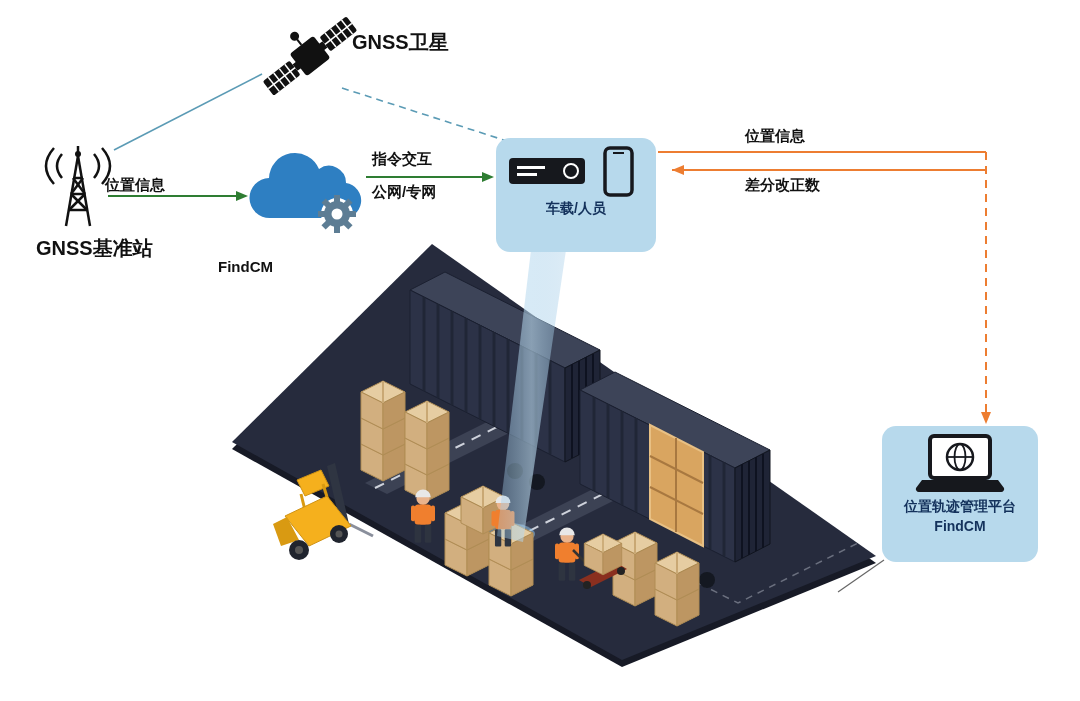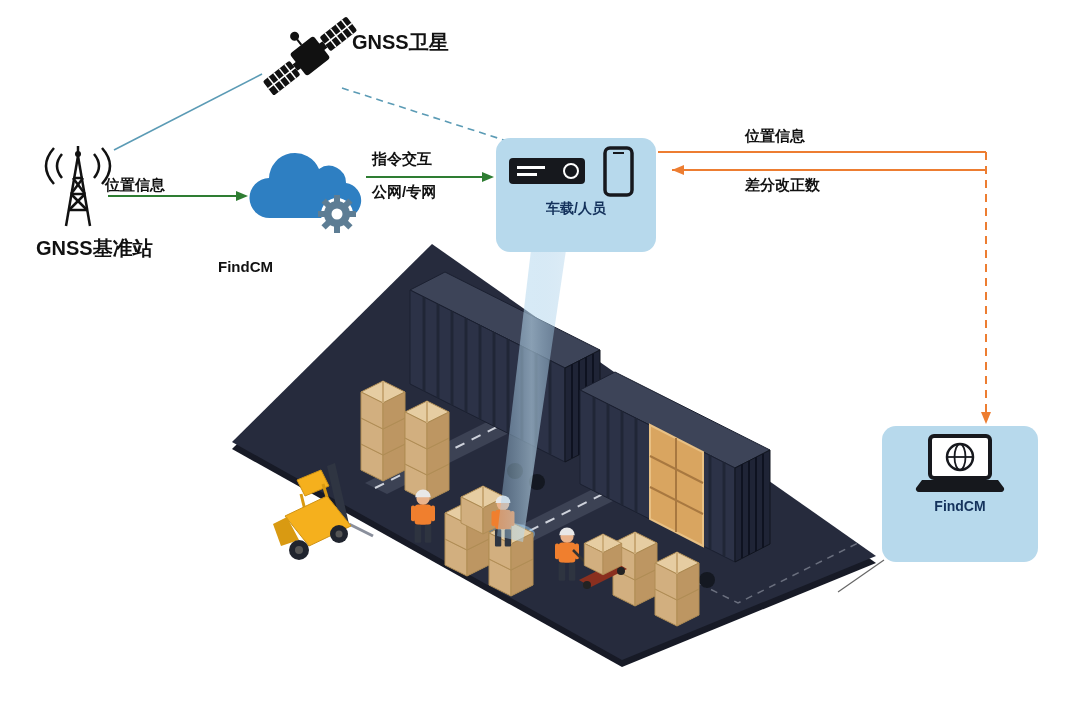--- a/index.html
+++ b/index.html
@@ -284,16 +284,17 @@
   <div class="node-card node-layer" style="left:882px;top:426px;width:156px;height:136px">
     <svg width="156" height="66" viewBox="0 0 156 66" style="margin:4px auto 0">
       <g>
         <rect x="48" y="6" width="60" height="42" rx="4" fill="#fff" stroke="#16181d" stroke-width="4"></rect>
         <circle cx="78" cy="27" r="13" fill="none" stroke="#16181d" stroke-width="2.5"></circle>
         <ellipse cx="78" cy="27" rx="5.5" ry="13" fill="none" stroke="#16181d" stroke-width="1.8"></ellipse>
         <line x1="65" y1="27" x2="91" y2="27" stroke="#16181d" stroke-width="1.8"></line>
         <path d="M40 50 h76 l6 8 a3 3 0 0 1 -3 4 h-82 a3 3 0 0 1 -3 -4 z" fill="#16181d"></path>
       </g>
     </svg>
+    <div class="node-line">位置轨迹管理平台</div>
     <div class="node-line">FindCM</div>
   </div>
 
 </div>
 
 </body></html>

